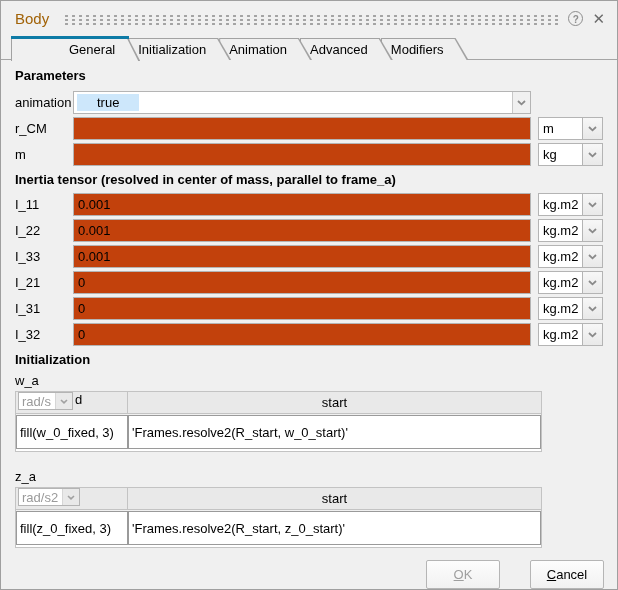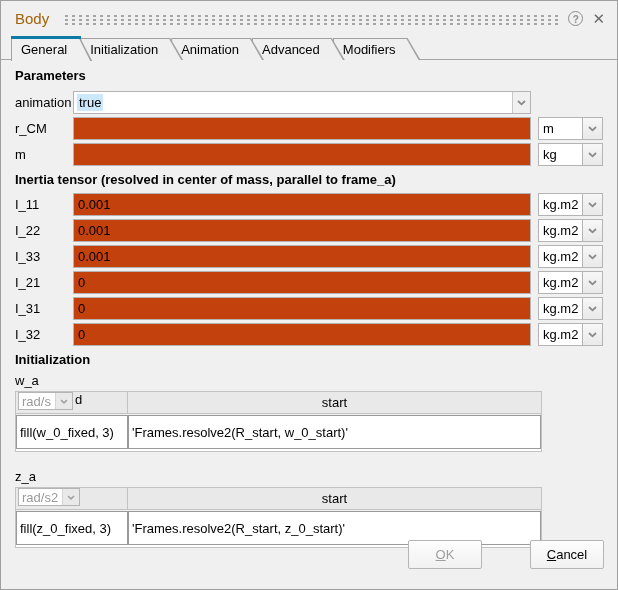--- a/index.html
+++ b/index.html
@@ -17,39 +17,39 @@
     color:#8d8d8d; font-size:10px; font-weight:bold; line-height:15px; text-align:center; box-sizing:border-box; cursor:default;}
   .close-icon { color:#6b6b6b; font-size:15px; line-height:15px; cursor:default; }
 
   
   .tabbar { position:relative; display:flex; align-items:flex-end; height:25px; padding-left:10px; }
   .tabbar::after { content:""; position:absolute; left:0; right:0; bottom:0; height:1px; background:#a5a5a5; }
   .tab { position:relative; height:22px; margin-right:-12px; cursor:default; }
   .tab-border { position:absolute; inset:0; clip-path:polygon(0 0, calc(100% - 13px) 0, 100% 100%, 0 100%); background:#a2a2a2; }
   .tab-bg { position:absolute; inset:1px 2px 0 1px; clip-path:polygon(0 0, calc(100% - 12px) 0, 100% 100%, 0 100%); background:#efefef; }
   .tab-label { position:relative; display:block; padding:4px 25px 0 10px; white-space:nowrap; }
-  .tab.active { height:25px; margin-bottom:-1px; z-index:10; }
+  .tab.active { height:25px; margin-bottom:-1px; z-index:10;padding-left:48px; }
   .tab.active .tab-bg { background:#f0f0f0; inset:1px 2px 0 1px; }
   .tab-accent { display:none; }
   .tab.active .tab-accent { display:block; position:absolute; top:0; left:0; width:calc(100% - 11px); height:3px; background:#0e7ba6; }
   .tab.active .tab-label { padding-top:6px; }
   .tab.t1 { z-index:9; } .tab.t2 { z-index:8; } .tab.t3 { z-index:7; } .tab.t4 { z-index:6; }
 
   
   .content { position:relative; padding:8px 14px 0 14px; }
   .sect-heading { font-weight:bold; margin:0 0 8px 0; }
   .sect-heading.later { margin-top:6px; margin-bottom:6px; }
 
   .prow { display:flex; align-items:center; height:23px; margin-bottom:3px; }
   .plabel { width:58px; flex:none; }
   .pfield { width:458px; height:23px; flex:none; border:1px solid #b4b4b4; background:#c2410c;
     font-family:"Liberation Sans", sans-serif; font-size:13px; padding:0 4px; box-sizing:border-box; outline:none; }
   .combo { width:458px; height:23px; flex:none; border:1px solid #b4b4b4; background:#fff; display:flex; box-sizing:border-box; }
   .combo-val { flex:1; display:flex; align-items:center; padding-left:3px; overflow:hidden; }
-  .combo-val .sel { background:#cde7fb; padding:1px 2px; }
+  .combo-val .sel { background:#cde7fb; padding:1px 20px; }
   .combo-btn { width:17px; flex:none; border-left:1px solid #c7c7c7; background:#f0f0f0; display:flex; align-items:center; justify-content:center; }
   .unitgroup { display:flex; height:23px; margin-left:7px; }
   .unitfield { width:45px; border:1px solid #b4b4b4; background:#fff; display:flex; align-items:center; padding-left:4px; box-sizing:border-box; }
   .unitbtn { width:21px; margin-left:-1px; border:1px solid #b4b4b4; background:linear-gradient(#f7f7f7,#e9e9e9);
     display:flex; align-items:center; justify-content:center; box-sizing:border-box; }
 
   .array-label { margin:5px 0 3px 0; }
   .array-label.second { margin-top:17px; }
   .atable { width:527px; border:1px solid #c3c3c3; background:#fff; box-sizing:border-box; }
   .ahead { display:flex; background:#e9e9e9; border-bottom:1px solid #c3c3c3; height:22px; box-sizing:border-box; }
@@ -60,21 +60,21 @@
   .hresid { margin-left:2px; }
   .ahc2 { flex:1; text-align:center; line-height:21px; }
   .arow { display:flex; height:27px; background:#f0f0f0; align-items:stretch; }
   .acell { border:1px solid #9a9a9a; background:#fff; display:flex; align-items:center; padding:16px 3px;
     box-sizing:border-box; margin:1px 0; white-space:nowrap; overflow:hidden; }
   .acell.c1 { width:112px; flex:none; }
   .acell.c2 { flex:1; }
   .astrip { height:9px; background:#fff; border-top:1px solid #c9c9c9; }
 
   
-  .btnbar { position:absolute; right:13px; bottom:20px; display:flex; gap:48px; }
+  .btnbar { position:absolute; right:13px; bottom:0; display:flex; gap:30px; }
   .btn { width:72px; height:27px; border:1px solid #b5b5b5; border-radius:2px;
     background:linear-gradient(#fdfdfd,#f1f1f1); display:flex; align-items:center; justify-content:center;
     font-family:"Liberation Sans", sans-serif; font-size:13px; cursor:default; }
   .btn.disabled { color:#9f9f9f; }
   .key { text-decoration:underline; }
   .chev { display:block; }
 </style>
 </head>
 <body>
 

